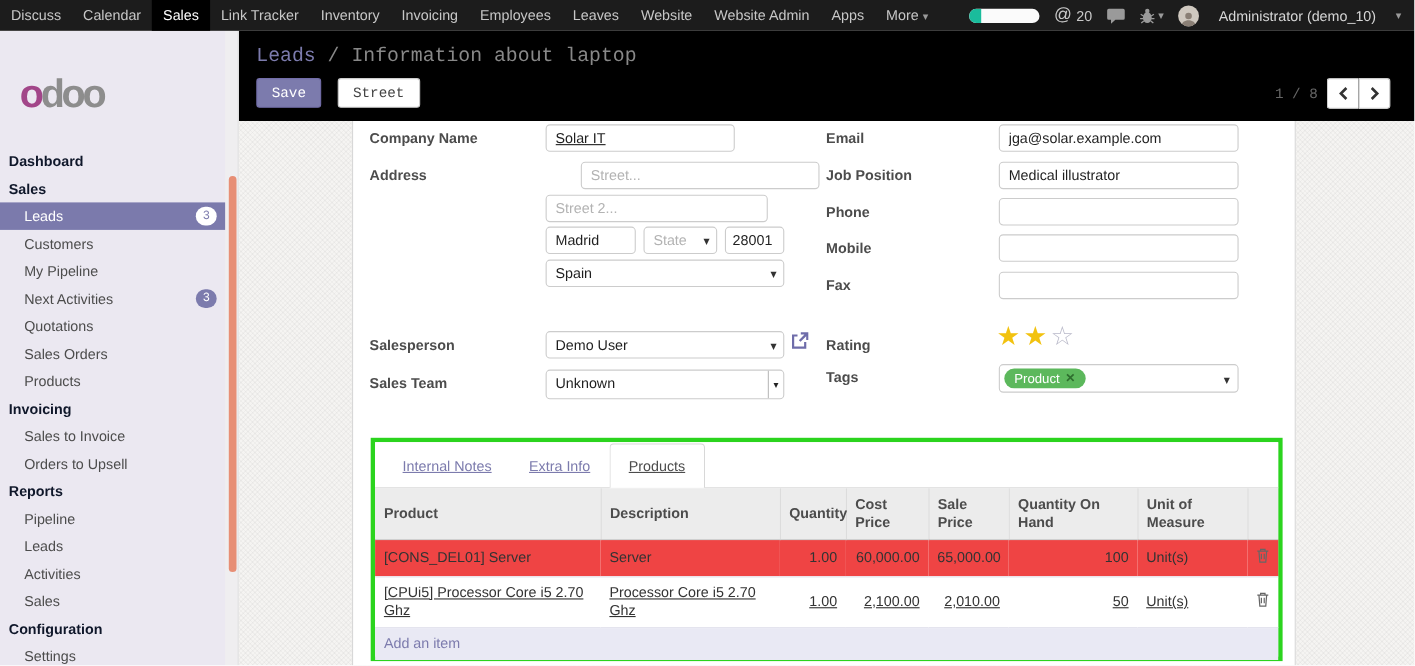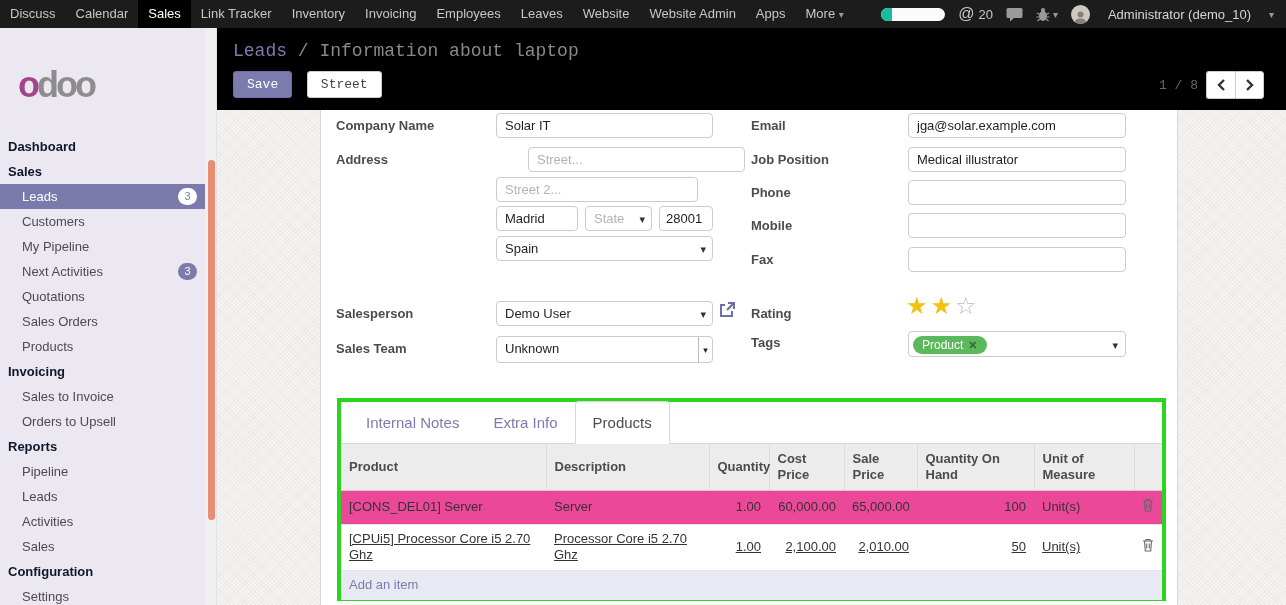--- a/index.html
+++ b/index.html
@@ -79,29 +79,29 @@
   .tags-box { position:absolute; height:26px; border:1px solid #ccc; border-radius:4px; background:#fff; padding:3px 20px 0 4px; }
   .tag-pill { display:inline-flex; align-items:center; gap:5px; background:#5cb85c; color:#fff; font-size:12px;
               border-radius:9px; padding:2px 9px; line-height:14px; }
   .tag-pill .tag-x { color:#2e6d2e; font-weight:bold; font-size:11px; cursor:pointer; }
   .tags-box .sel-caret { position:absolute; right:7px; top:7px; font-size:11px; color:#333; }
 
   
   .annotation { position:absolute; left:337px; top:398px; width:829px; height:203px;
                 border:4px solid #2bd41e; z-index:8; background:#fff; }
   .tabs-bar { height:42px; border-bottom:1px solid #d8d8d8; display:flex; align-items:flex-end; padding-left:8px; background:#fff; }
-  .tab { font-size:15px; color:#7c7bad; padding:12px 17px; cursor:pointer; }
+  .tab { font-size:13px; color:#7c7bad; padding:12px 17px; cursor:pointer;text-decoration:underline; }
   .tab.active { color:#4c4c4c; background:#fff; border:1px solid #d8d8d8; border-bottom:1px solid #fff;
                 border-radius:4px 4px 0 0; margin-bottom:-1px; }
   table.o-list { border-collapse:collapse; width:821px; table-layout:fixed; font-size:13px; color:#333; }
   .o-list th { background:#ececec; font-weight:bold; color:#4c4c4c; text-align:left; padding:6px 8px;
                border-right:1px solid #dcdcdc; border-bottom:1px solid #cfcfcf; height:46px; vertical-align:middle; line-height:1.25; }
   .o-list th:last-child { border-right:none; }
   .o-list td { padding:6px 8px; vertical-align:middle; line-height:1.3; }
-  .o-list tr.row-odd  td { background:#ec4899; }
+  .o-list tr.row-odd  td { background:#ef4444; }
   .o-list tr.row-even td { background:#fff; }
   .o-list tr.data-row td { border-bottom:1px solid #e4e4ee; }
   .num { text-align:right; }
   .add-row td { background:#e9e9f4; color:#7c7bad; cursor:pointer; padding:6px 8px; height:28px; }
   .del-cell { text-align:center; cursor:pointer; }
 
   .icon-svg { display:block; }
 </style>
 </head>
 <body>
@@ -240,21 +240,21 @@
             </svg>
         </span>
       </span>
     </div>
   </div>
 
   <div class="form-bg"></div>
   <div class="sheet">
 
     <span class="o-label" style="left:15px; top:8px;">Company Name</span>
-    <input class="o-input" style="left: 175px; top: 3px; width: 217px;" value="Solar IT">
+    <input class="o-input" style="left: 175px; top: 3px; width: 172px; text-decoration: underline;" value="Solar IT">
 
     <span class="o-label" style="left:15px; top:42px;">Address</span>
     <input class="o-input" style="left: 175px; top: 37px; width: 217px; margin-left: 32px;" placeholder="Street...">
     <input class="o-input" style="left: 175px; top: 67px; width: 202px;" placeholder="Street 2...">
     <input class="o-input" style="left: 175px; top: 96px; width: 82px;" value="Madrid">
     <div class="o-select placeholder" style="left:264px; top:96px; width:67px;">
       <span>State</span>
       <span class="sel-caret">▾</span>
     </div>
     <input class="o-input" style="left: 338px; top: 96px; width: 54px; padding: 0px 6px;" value="28001">

